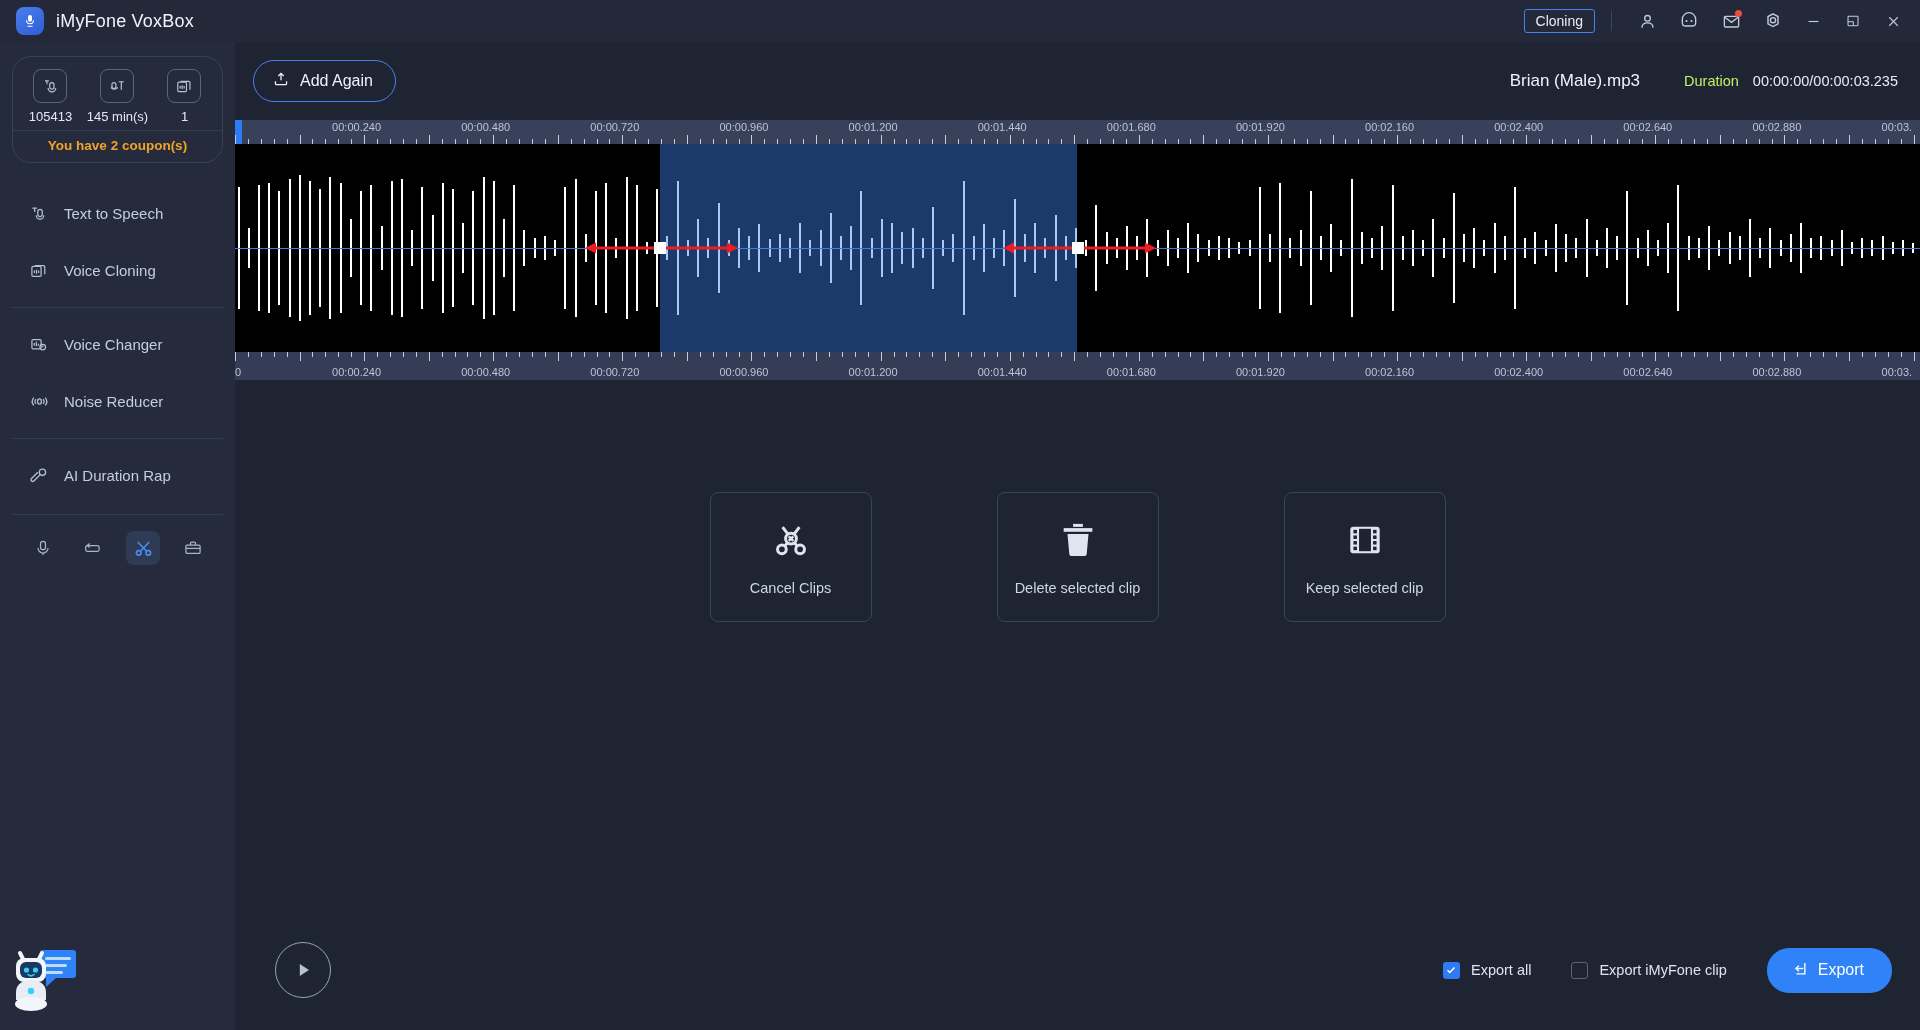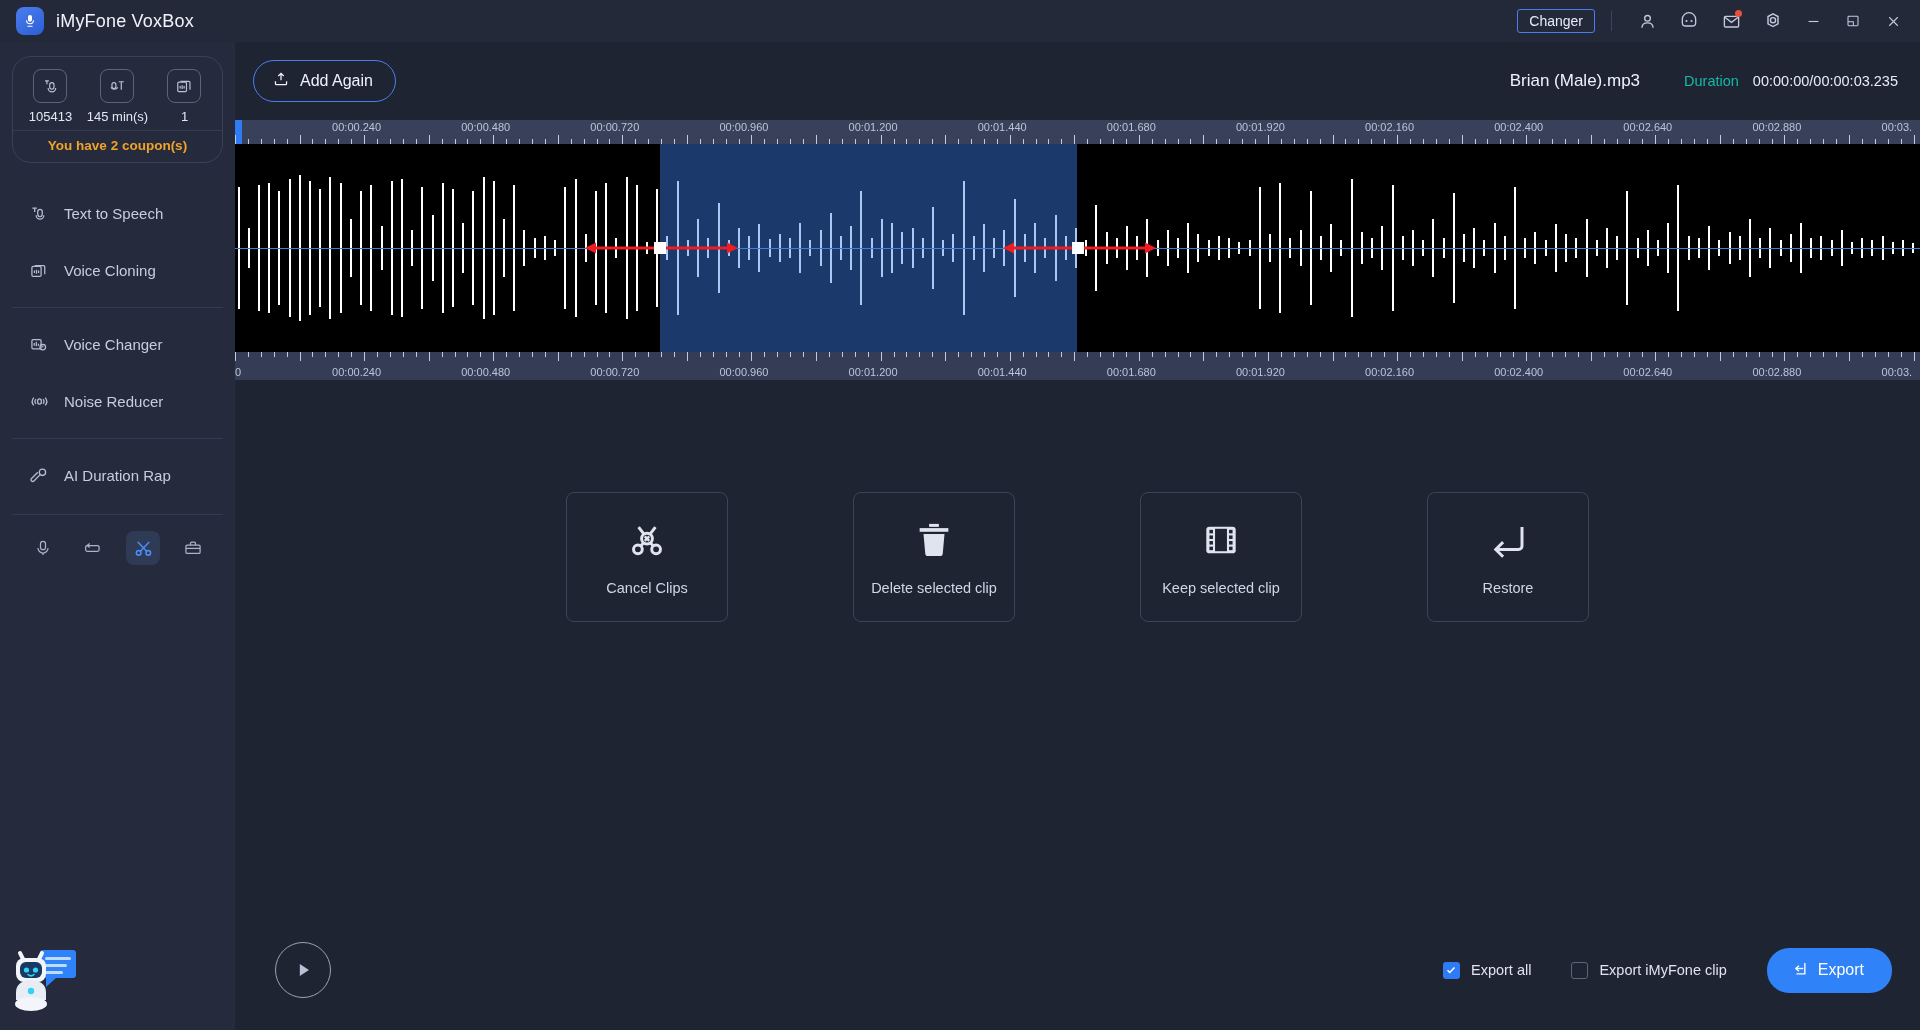--- a/index.html
+++ b/index.html
@@ -90,21 +90,21 @@
     display: flex; align-items: center; padding: 0 22px 0 18px;
   }
   .add-btn {
     display: flex; align-items: center; gap: 10px;
     border: 1px solid #4a7ef0; border-radius: 22px;
     padding: 9px 22px 9px 18px; font-size: 16px; color: #eef2fb;
     background: transparent; cursor: pointer;
   }
   .tb2-spacer { flex: 1; }
   .filename { font-size: 17px; color: #eef2fb; margin-right: 44px; }
-  .dur-label { font-size: 14.5px; color: #14b8a6; margin-right: 14px; }
+  .dur-label { font-size: 14.5px; color: #bef264; margin-right: 14px; }
   .dur-value { font-size: 14.5px; color: #e6ebf6; }
 
   
   .wave-wrap { position: relative; height: 260px; min-height: 260px; width: 100%; }
   .ruler {
     height: 24px; position: relative; background: #39405a;
     overflow: hidden; user-select:none;
   }
   .ruler-bottom { height: 28px; background: #353c55; }
   .rlabel { position: absolute; top: 1px; font-size: 11px; color: #bcc4d8; white-space: nowrap; }
@@ -165,21 +165,21 @@
       <div class="logo">
         <svg width="16" height="16" viewBox="0 0 24 24" fill="#fff">
           <rect x="9" y="3" width="6" height="10" rx="3"></rect>
           <path d="M6 11a6 6 0 0 0 12 0h-1.6a4.4 4.4 0 0 1-8.8 0z"></path>
           <rect x="8" y="19" width="8" height="1.8" rx="0.9"></rect>
         </svg>
       </div>
       <div class="brand-name">iMyFone VoxBox</div>
     </div>
     <div class="tb-spacer"></div>
-    <button class="tutorial-btn">Changer</button>
+    <button class="tutorial-btn">Cloning</button>
     <div class="tb-divider"></div>
     <div class="tb-icons">
       <div class="tb-ico">
         <svg width="19" height="19" viewBox="0 0 24 24" fill="none" stroke="currentColor" stroke-width="1.7">
           <circle cx="12" cy="8" r="3.6"></circle>
             <path d="M5 20c0-4 3.2-6.2 7-6.2S19 16 19 20"></path>
         </svg>
       </div>
       <div class="tb-ico">
         <svg width="20" height="20" viewBox="0 0 24 24" fill="none" stroke="currentColor" stroke-width="1.6">
@@ -899,29 +899,20 @@
                   <rect x="16.6" y="9.4" width="2" height="2"></rect>
                 <rect x="16.6" y="12.6" width="2" height="2"></rect>
                   <rect x="16.6" y="15.8" width="2" height="2"></rect>
                 <rect x="8.6" y="5.6" width="6.8" height="12.8"></rect>
               </g>
               <path d="M12 7.6v7.2M9.3 12.5L12 15.2l2.7-2.7" stroke="#1f2433" stroke-width="1.5" fill="none"></path>
             </svg>
           </span>
           <span class="action-label">Keep selected clip</span>
         </div>
-        <div class="action-card">
-          <span class="action-ico">
-            <svg width="42" height="42" viewBox="0 0 24 24" fill="none" stroke="currentColor" stroke-width="1.7">
-              <path d="M20 4.6v10.8a2 2 0 0 1-2 2H5.4"></path>
-              <path d="M9.2 13.2L5 17.4l4.2 4.2"></path>
-            </svg>
-          </span>
-          <span class="action-label">Restore</span>
-        </div>
       </div>
 
       <div class="bottombar">
         <div class="play-btn">
           <svg width="22" height="22" viewBox="0 0 24 24" fill="currentColor">
             <path d="M8.5 5.5l10 6.5-10 6.5z"></path>
           </svg>
         </div>
         <div class="bb-spacer"></div>
         <div class="chk-group">

